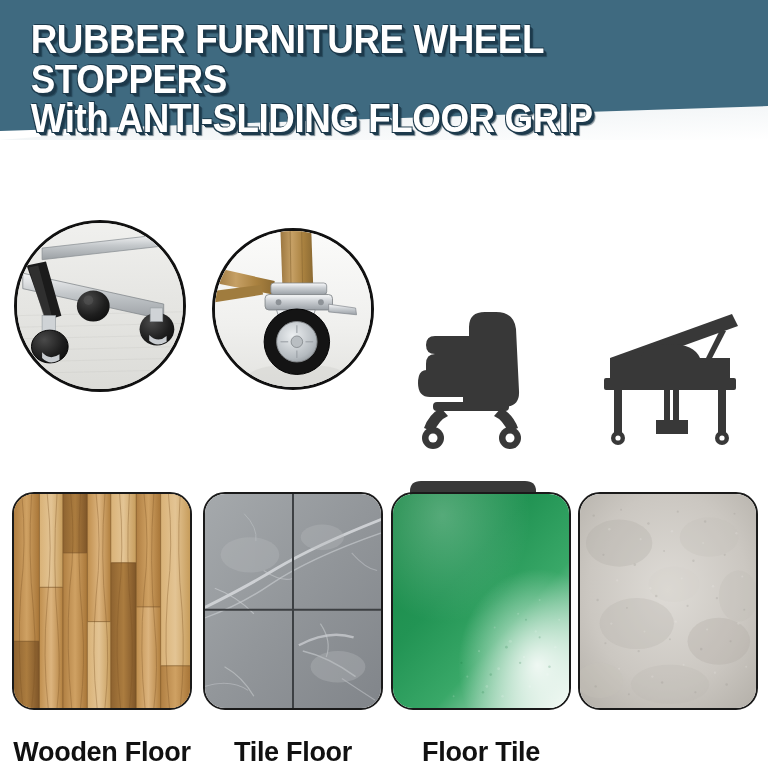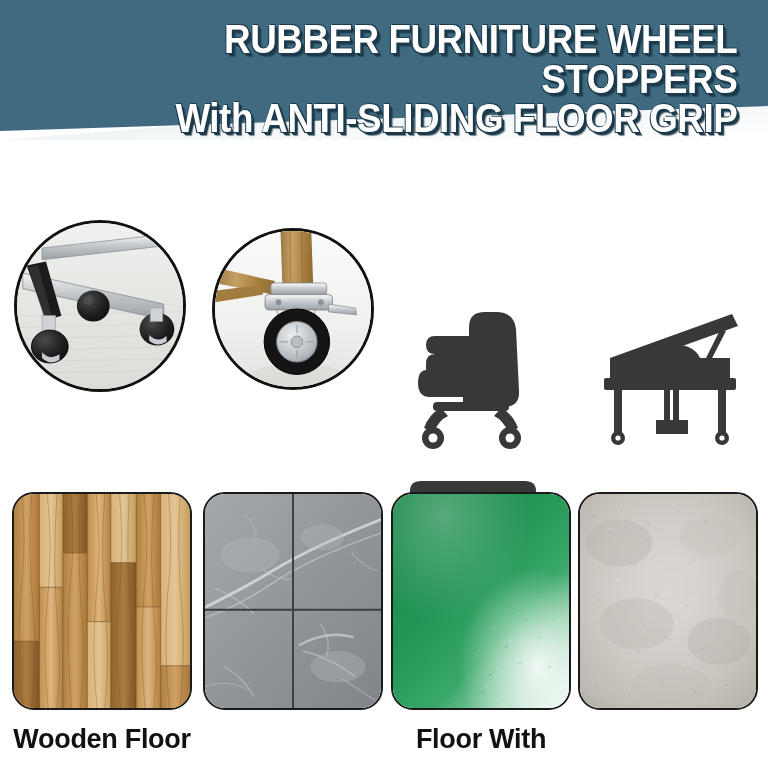--- a/index.html
+++ b/index.html
@@ -35,21 +35,21 @@
     left: 0; top: 0;
     width: 768px; height: 140px;
     background: #3f6a80;
     clip-path: polygon(0 0, 768px 0, 768px 106px, 0 131px);
   }
   #banner-text-block {
     position: absolute;
     left: 0; top: 0;
     width: 768px;
     padding-top: 20px;
-    text-align: right;
+    text-align: left;
     line-height: 0.99;
     user-select: none;
   }
   .banner-line {
     display: block;
     color: #ffffff;
     font-family: "Liberation Sans Narrow", "Liberation Sans", sans-serif;
     font-weight: bold;
     letter-spacing: -0.5px;
     transform: scaleX(0.92);
@@ -119,21 +119,21 @@
     left: 0; top: 0;
     width: 180px; height: 218px;
     border: 2px solid #1a1a1a;
     border-radius: 22px;
     box-sizing: border-box;
     overflow: hidden;
   }
   .floor-swatch svg { display: block; width: 100%; height: 100%; }
   .floor-label {
     position: absolute;
-    top: 232px;
+    top: 245px;
     left: 0;
     width: 180px;
     text-align: center;
     color: #111111;
     font-family: "Liberation Sans Narrow", "Liberation Sans", sans-serif;
     font-weight: bold;
     font-size: 27px;
     letter-spacing: -0.3px;
     white-space: nowrap;
   }
@@ -461,20 +461,21 @@
         <g fill="#b7babd" opacity="0.35">
           <ellipse cx="46" cy="62" rx="30" ry="18"></ellipse>
           <ellipse cx="136" cy="176" rx="28" ry="16"></ellipse>
           <ellipse cx="120" cy="44" rx="22" ry="13"></ellipse>
         </g>
 
         <line x1="90" y1="0" x2="90" y2="218" stroke="#3c3f42" stroke-width="2"></line>
         <line x1="0" y1="118" x2="180" y2="118" stroke="#3c3f42" stroke-width="2"></line>
       </svg>
     </div>
+    <div class="floor-label">Tile Floor</div>
   </div>
 
   <div class="floor-sample-cell" id="floor-cell-2">
     <div class="floor-swatch">
       <svg viewBox="0 0 180 218" preserveAspectRatio="none">
         <defs>
           <linearGradient id="paintG" x1="0.1" y1="0" x2="1" y2="1">
             <stop offset="0" stop-color="#1a8a48"></stop>
             <stop offset="0.35" stop-color="#229454"></stop>
             <stop offset="0.62" stop-color="#39a868"></stop>
@@ -517,21 +518,21 @@
             <circle cx="130" cy="172" r="1.2"></circle>
           <circle cx="100" cy="184" r="1.3"></circle>
             <circle cx="150" cy="146" r="1.1"></circle>
           <circle cx="92" cy="202" r="1.2"></circle>
             <circle cx="160" cy="176" r="1.3"></circle>
           <circle cx="70" cy="172" r="1.1"></circle>
             <circle cx="136" cy="128" r="1"></circle>
         </g>
       </svg>
     </div>
-    <div class="floor-label">Floor With</div>
+    <div class="floor-label">Floor Tile</div>
   </div>
 
   <div class="floor-sample-cell" id="floor-cell-3">
     <div class="floor-swatch">
       <svg viewBox="0 0 180 218" preserveAspectRatio="none">
         <defs>
           <radialGradient id="carpG" cx="0.5" cy="0.45" r="0.75">
             <stop offset="0" stop-color="#dedbd6"></stop>
             <stop offset="0.6" stop-color="#cbc7c1"></stop>
             <stop offset="1" stop-color="#b3afa8"></stop>

